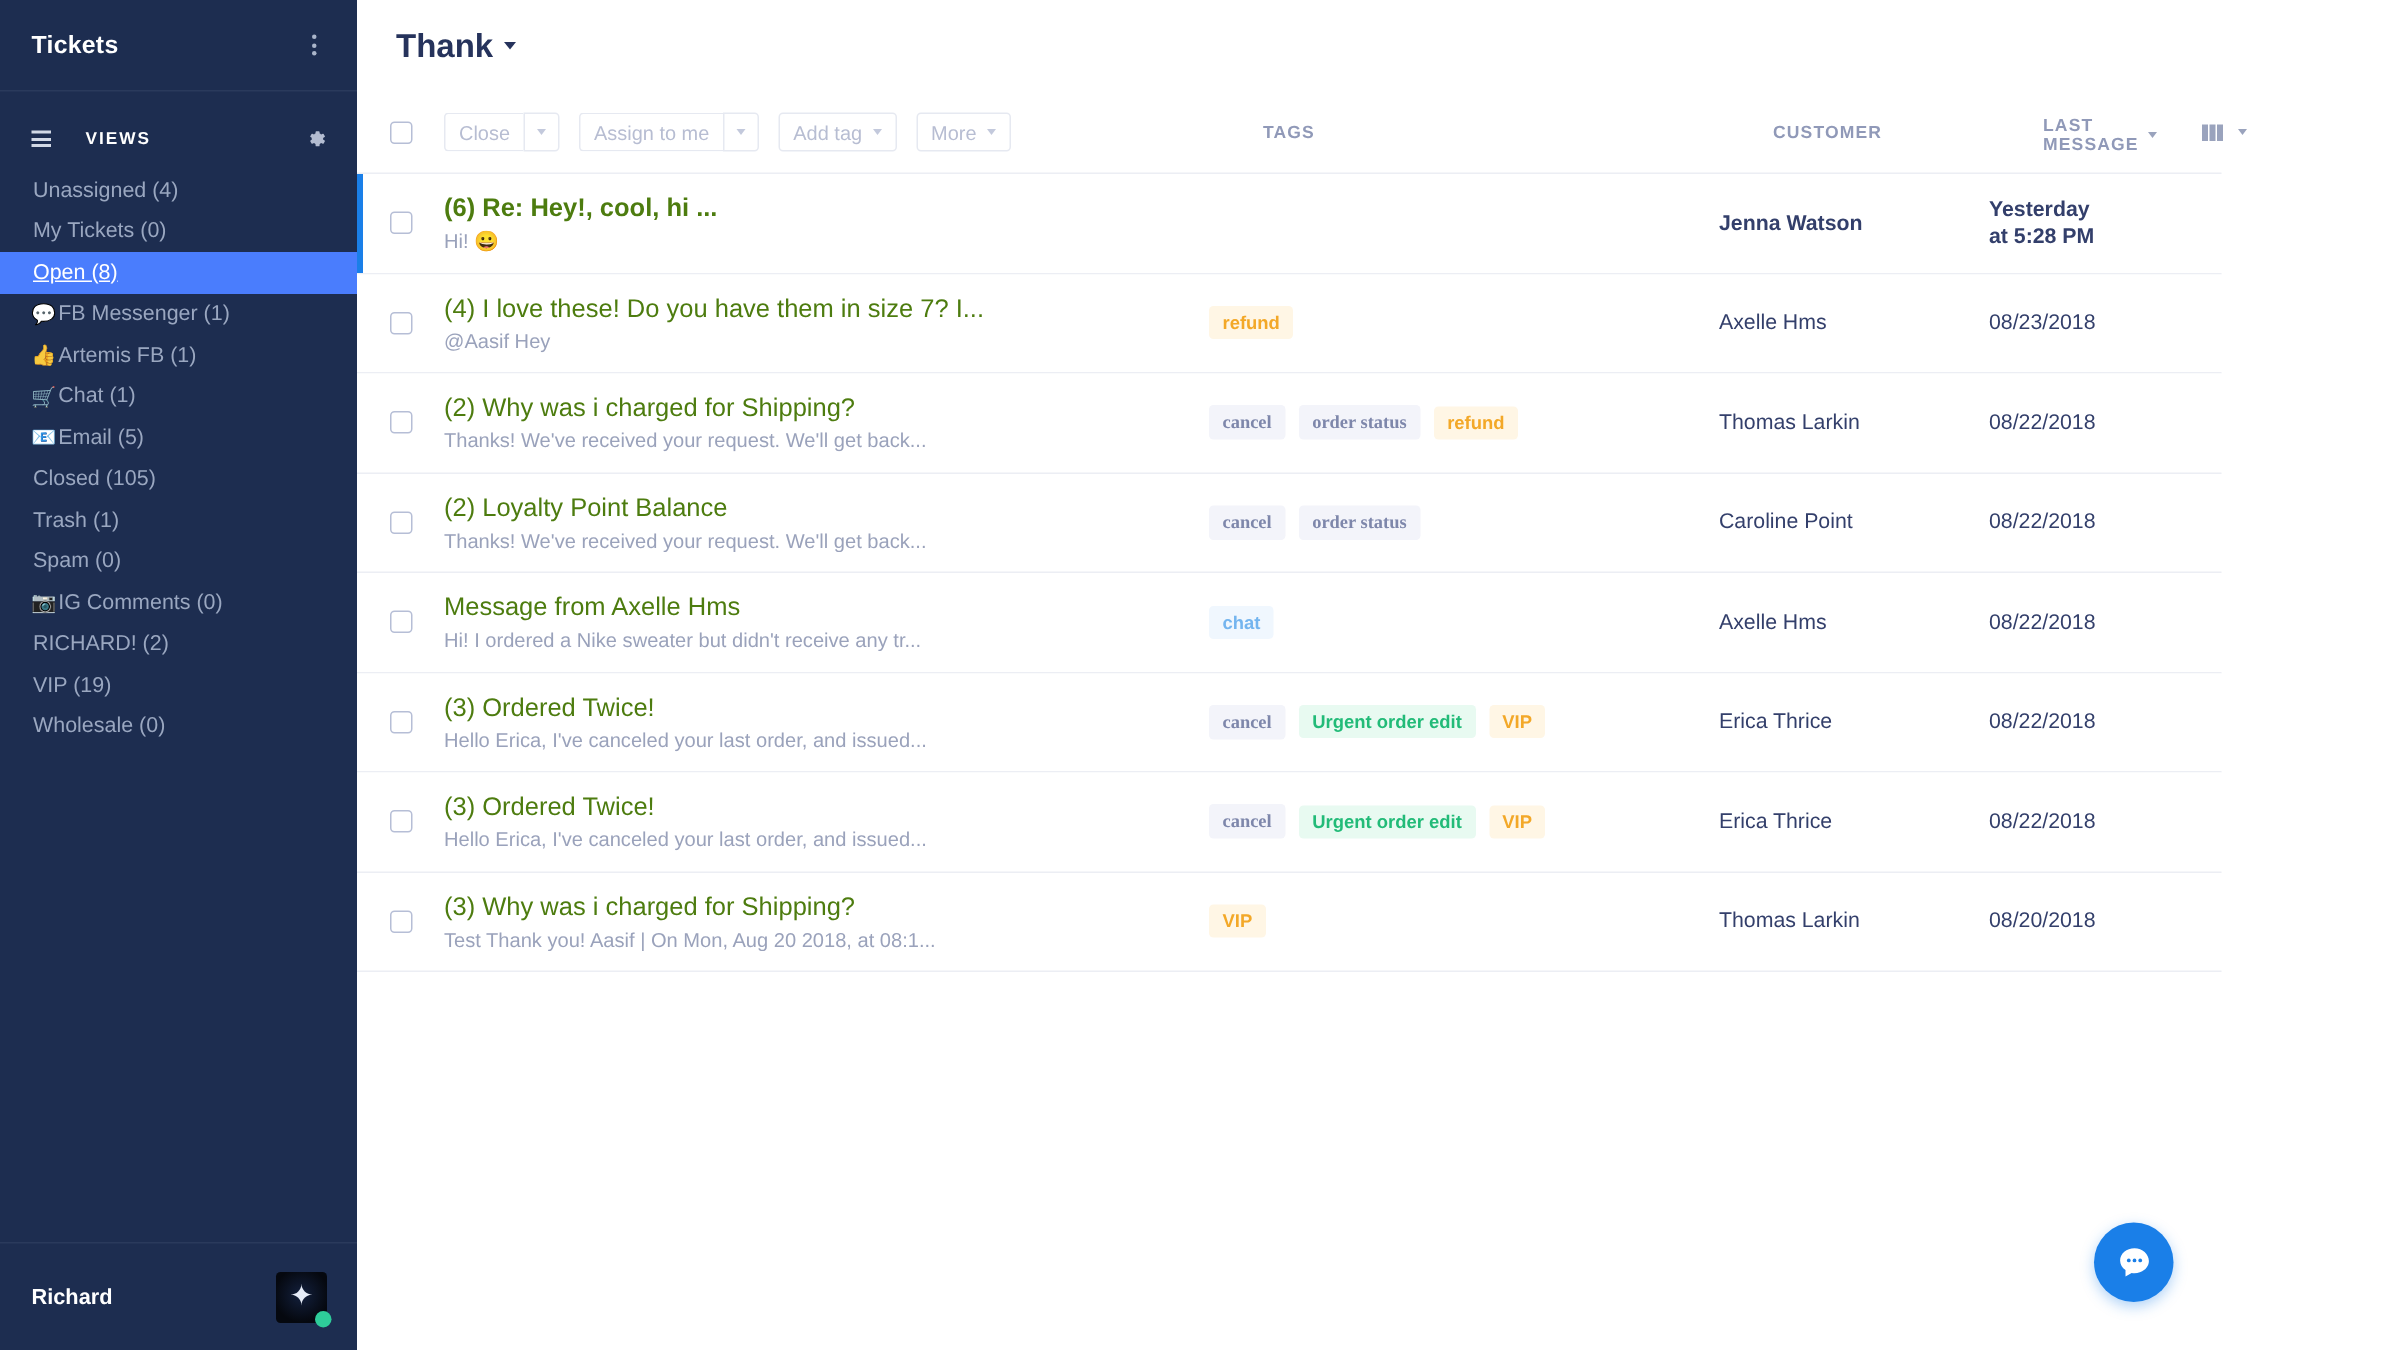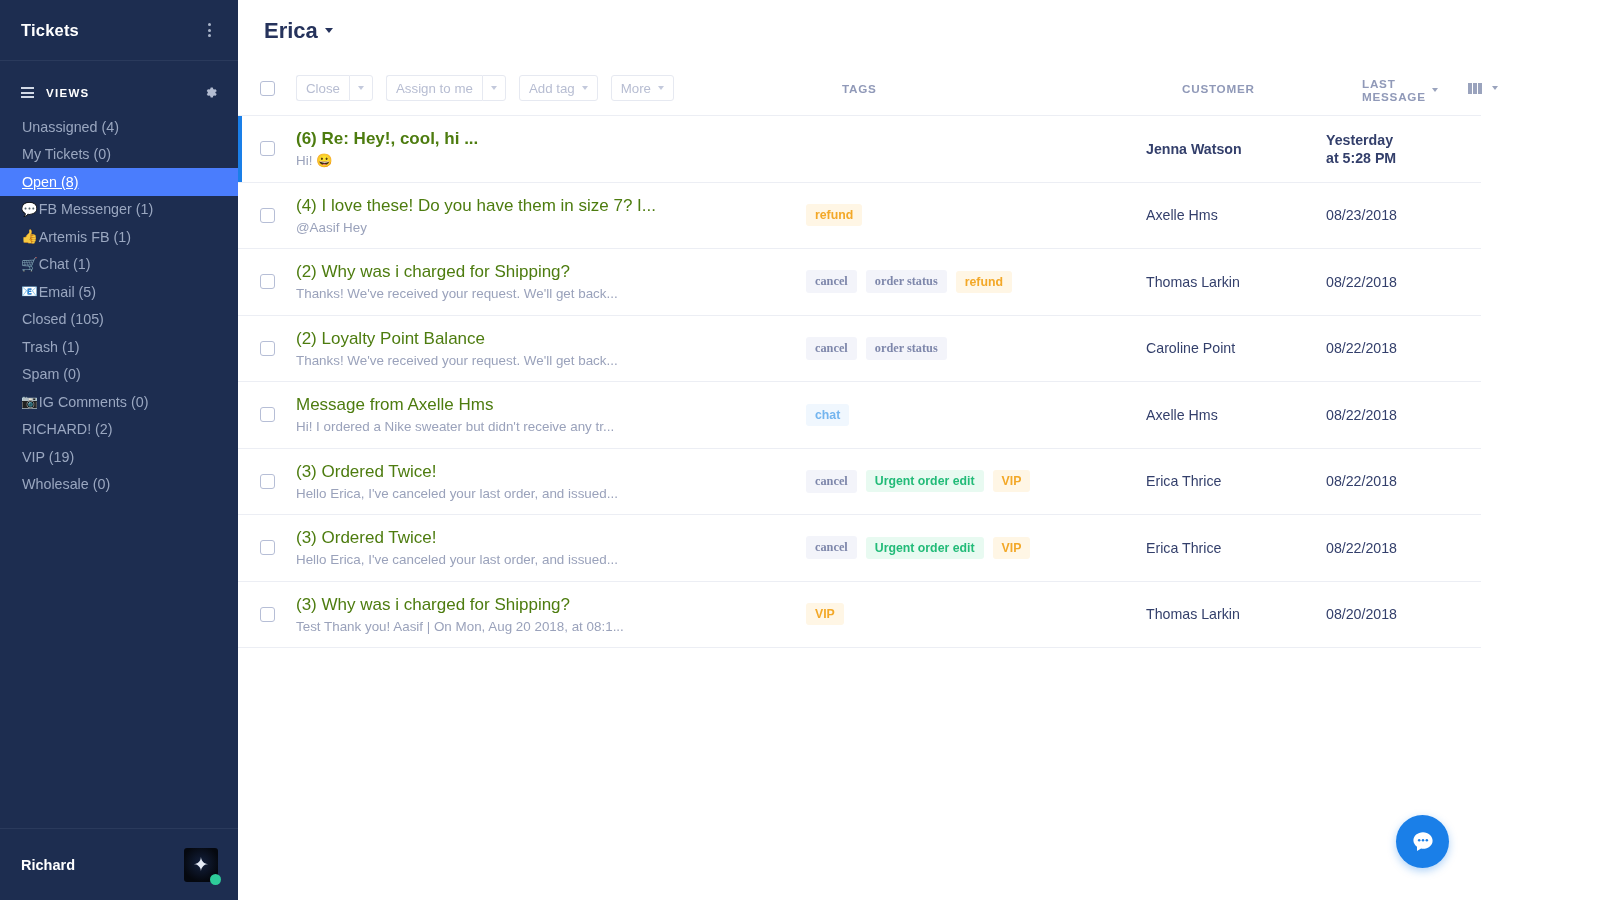--- a/index.html
+++ b/index.html
@@ -25,21 +25,21 @@
   }
   .sb-title { color: #ffffff; font-size: 16.5px; font-weight: bold; letter-spacing: .2px; }
   .sb-kebab { color: #8e9cbb; font-size: 16px; line-height: 1; letter-spacing: 0; cursor: pointer;
     display:flex; flex-direction:column; gap:2.5px; align-items:center; padding: 4px 6px; }
   .sb-kebab i { width: 3px; height: 3px; background: #aab5ca; border-radius: 50%; display:block; }
 
   .views-head {
     display: flex; align-items: center; justify-content: space-between;
     padding: 24px 20px 13px 21px;
   }
-  .views-head-left { display: flex; align-items: center; gap: 12px; }
+  .views-head-left { display: flex; align-items: center; gap: 23px; }
   .views-label { color: #ffffff; font-size: 11.5px; font-weight: bold; letter-spacing: 1.3px; }
   .list-icon { display: inline-block; width: 13px; height: 11px; position: relative; }
   .list-icon i { position: absolute; left: 0; width: 13px; height: 2px; background: #d2d9e6; }
   .list-icon i:nth-child(1){ top: 0; }
   .list-icon i:nth-child(2){ top: 4.5px; }
   .list-icon i:nth-child(3){ top: 9px; }
   .gear-icon { width: 15px; height: 15px; cursor: pointer; }
   .gear-icon svg { display:block; }
 
   .views-list { display: flex; flex-direction: column; }
@@ -278,21 +278,21 @@
         <span class="avatar">✦</span>
         <span class="avatar-dot"></span>
       </span>
     </div>
   </aside>
 
   <main class="main">
 
     <div class="topbar">
       <div class="view-title">
-        <span>Erica</span>
+        <span>Thank</span>
         <span class="caret-dn"></span>
       </div>
     </div>
 
     <div class="table-head">
       <div class="cell-check">
         <span class="chk"></span>
       </div>
       <div class="bulk-tools">
         <div class="btn-split">

